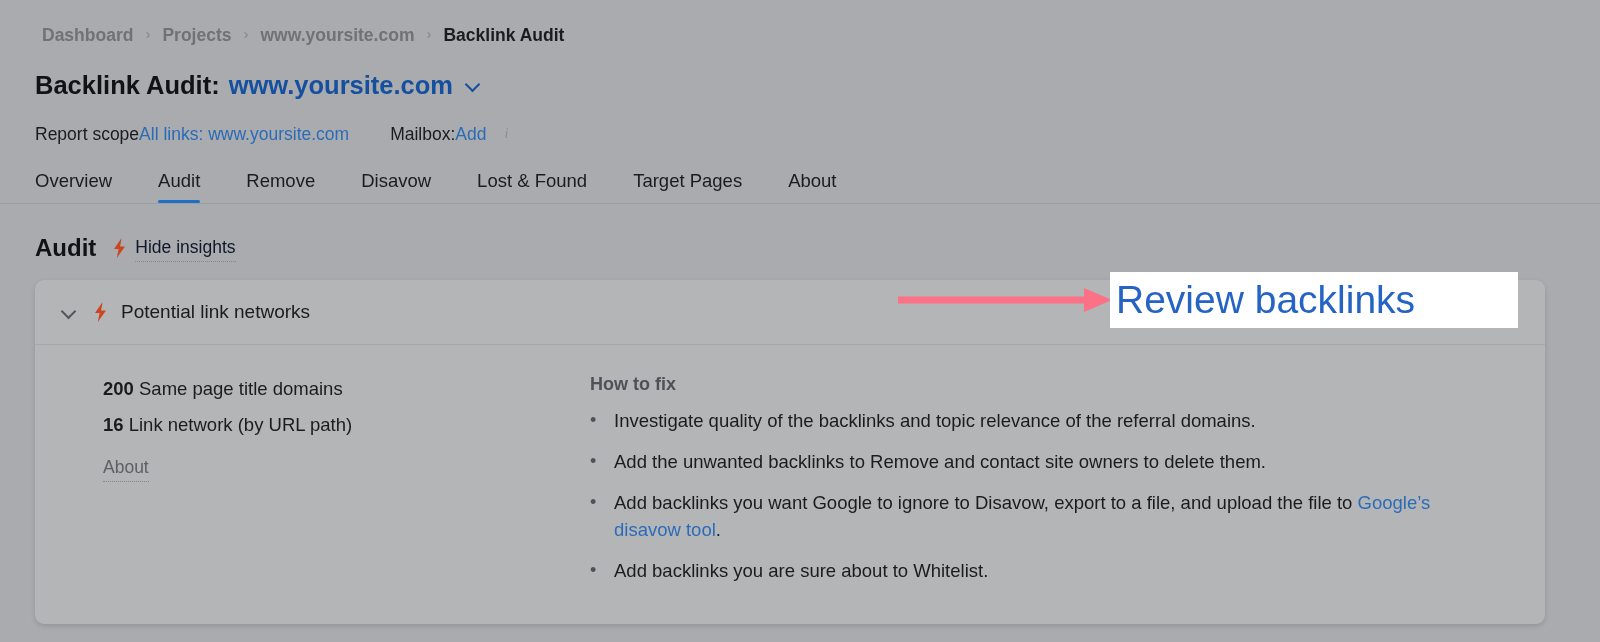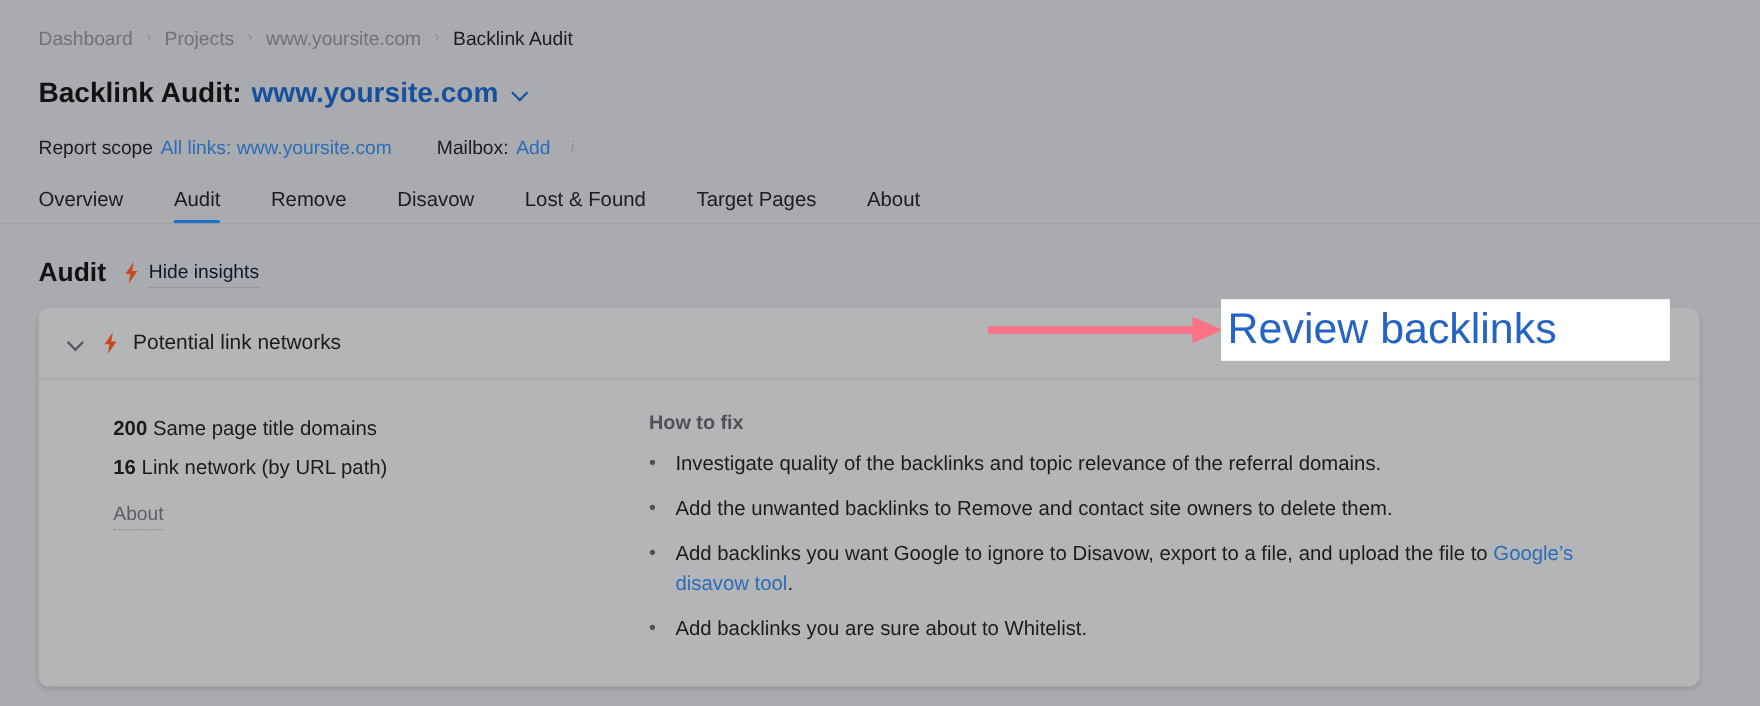--- a/index.html
+++ b/index.html
@@ -12,28 +12,29 @@
     background: #a9abae;
     font-family: "Liberation Sans", sans-serif;
     overflow: hidden;
     position: relative;
     -webkit-font-smoothing: antialiased;
   }
 
   
   .breadcrumb {
     position: absolute;
-    left: 35px;
+    left: 42px;
     top: 23px;
     display: flex;
     align-items: flex-end;
     font-size: 17.5px;
     line-height: 24px;
     color: #6f7276;
     white-space: nowrap;
+    font-weight: bold;
   }
   .breadcrumb .crumb { color: #6f7276; cursor: pointer; }
   .breadcrumb .crumb.current { color: #1b1c1d; }
   .breadcrumb .sep {
     margin: 0 12px;
     color: #8c8f93;
     font-size: 15px;
     display: inline-block;
     transform: translateY(-1px);
   }
@@ -84,21 +85,20 @@
     display: flex;
     align-items: center;
     font-size: 17.5px;
     line-height: 24px;
     color: #1b1c1d;
     white-space: nowrap;
   }
   .scope-row .label { color: #1b1c1d; }
   .scope-row .link {
     color: #2b6cb8;
-    margin-left: 7px;
     cursor: pointer;
     text-align: right;
   }
   .scope-row .mailbox-group {
     margin-left: 41px;
     display: flex;
     align-items: center;
   }
   .info-icon {
     display: inline-block;

